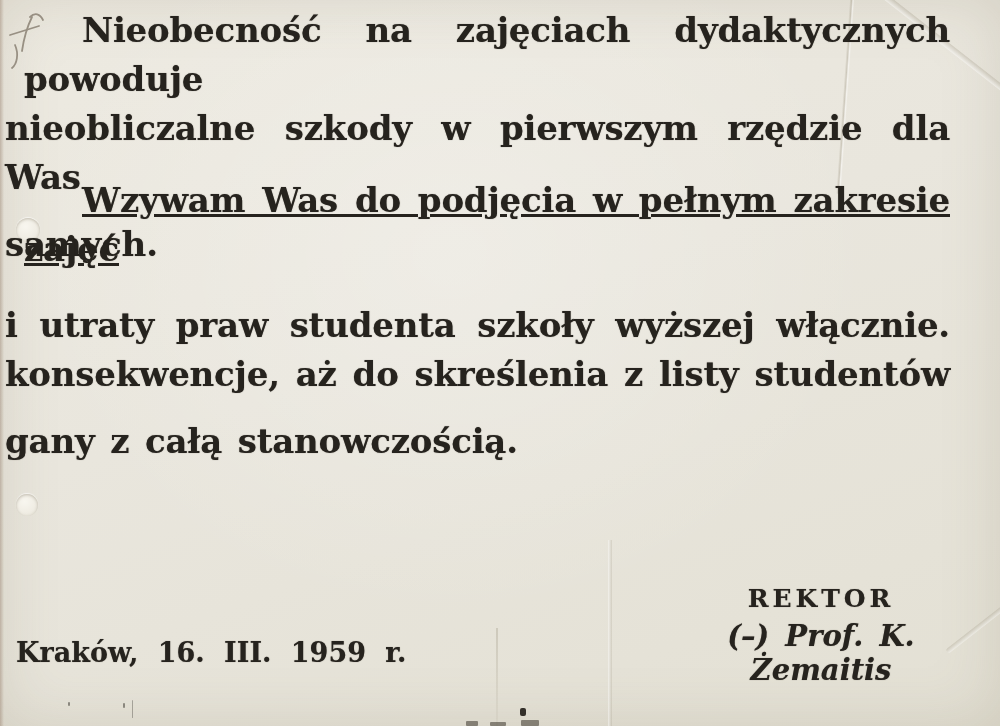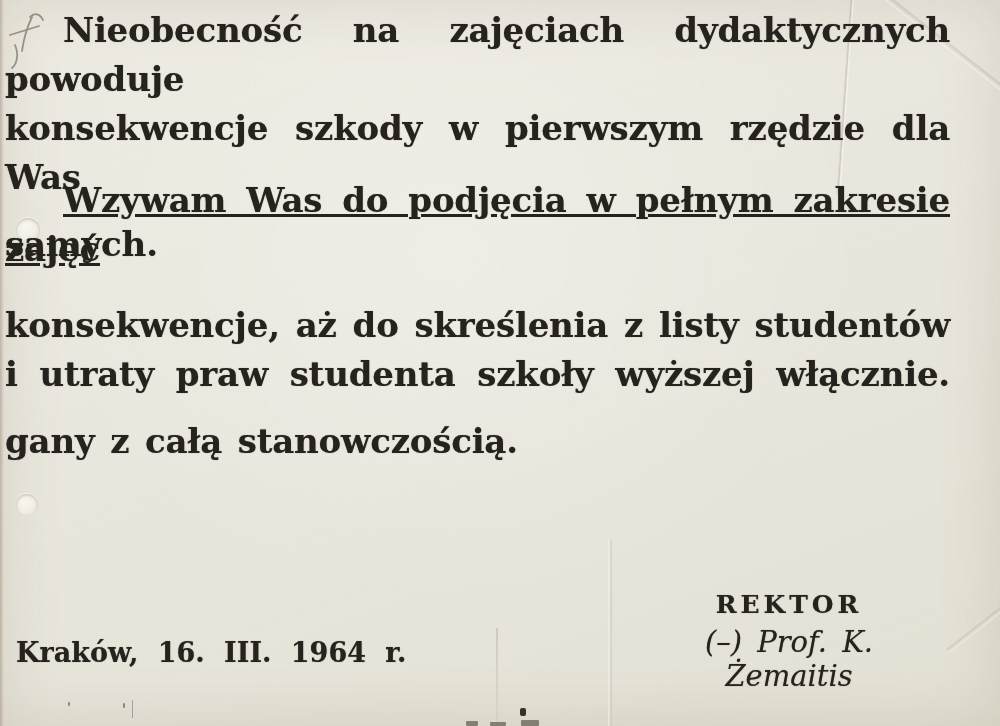--- a/index.html
+++ b/index.html
@@ -19,33 +19,33 @@
   
   .textcol { position:absolute; left:5px; width:945px; }
   .line {
     font-weight:bold; font-size:34px; line-height:49px;
     text-align:justify; text-align-last:justify;
     word-spacing:0.12em; letter-spacing:-0.2px;
     text-shadow:0 0 1px rgba(40,33,24,0.5);
     white-space:normal;
   }
   .line.end { text-align-last:left;margin-top:18px; }
-  .line.indent { text-indent:58px; }
+  .line.indent { text-indent:58px;margin-left:19px; }
   #para1 { top:6px; }
   #para2 { top:176px; }
   #para3 { top:301px; }
   .signature {
-    position:absolute; left:638px; top:584px; width:302px; text-align:center;margin-top:6px;
+    position:absolute; left:670px; top:584px; width:302px; text-align:center;
   }
   .sig-title {
     font-weight:bold; font-size:25px; letter-spacing:4px;
     text-shadow:0 0 1px rgba(40,33,24,0.5);
   }
   .sig-name {
-    margin-top:6px; font-weight:normal; font-style:italic; font-size:29px;
+    margin-top:6px; font-weight:bold; font-style:italic; font-size:29px;
     word-spacing:6px; text-shadow:0 0 1px rgba(40,33,24,0.5);
   }
   .dateline {
     position:absolute; left:16px; top:637px;
     font-weight:bold; font-size:27px; word-spacing:10px;
     text-shadow:0 0 1px rgba(40,33,24,0.5);
   }
   
   .hole {
     position:absolute; width:24px; height:24px; border-radius:50%;
@@ -108,40 +108,40 @@
     <g fill="none" stroke="#8b8275" stroke-width="1.8" stroke-linecap="round" opacity="0.85">
       <path d="M30,7 C26,15 22,27 20,41"></path>
       <path d="M8,25 L37,16"></path>
       <path d="M13,35 C17,44 15,54 10,58"></path>
       <path d="M28,7 C33,2 38,4 41,10"></path>
     </g>
   </svg>
 
   <div class="textcol" id="para1" style="position:absolute;">
     <div class="line indent">Nieobecność na zajęciach dydaktycznych powoduje</div>
-    <div class="line">konsekwencje szkody w pierwszym rzędzie dla Was</div>
+    <div class="line">nieobliczalne szkody w pierwszym rzędzie dla Was</div>
     <div class="line end">samych.</div>
   </div>
 
   <div class="textcol" id="para2" style="position:absolute;text-decoration:underline;">
     <div class="line indent">Wzywam Was do podjęcia w pełnym zakresie zajęć</div>
   </div>
 
   <div class="textcol" id="para3" style="position:absolute;">
+    <div class="line">i utraty praw studenta szkoły wyższej włącznie.</div>
     <div class="line">konsekwencje, aż do skreślenia z listy studentów</div>
-    <div class="line">i utraty praw studenta szkoły wyższej włącznie.</div>
     <div class="line end">gany z całą stanowczością.</div>
   </div>
 
   <div class="signature">
     <div class="sig-title">REKTOR</div>
     <div class="sig-name">(–) Prof. K. Żemaitis</div>
   </div>
 
-  <div class="dateline">Kraków, 16. III. 1964 r.</div>
+  <div class="dateline">Kraków, 16. III. 1959 r.</div>
 
   <div class="speck" id="speck1"></div>
   <div class="speck" id="speck2"></div>
   <div class="speck" id="speck3"></div>
   <div class="speck" id="speck4"></div>
   <div class="cutoff" id="cut1"></div>
   <div class="cutoff" id="cut2"></div>
   <div class="cutoff" id="cut3"></div>
 
 </div>

